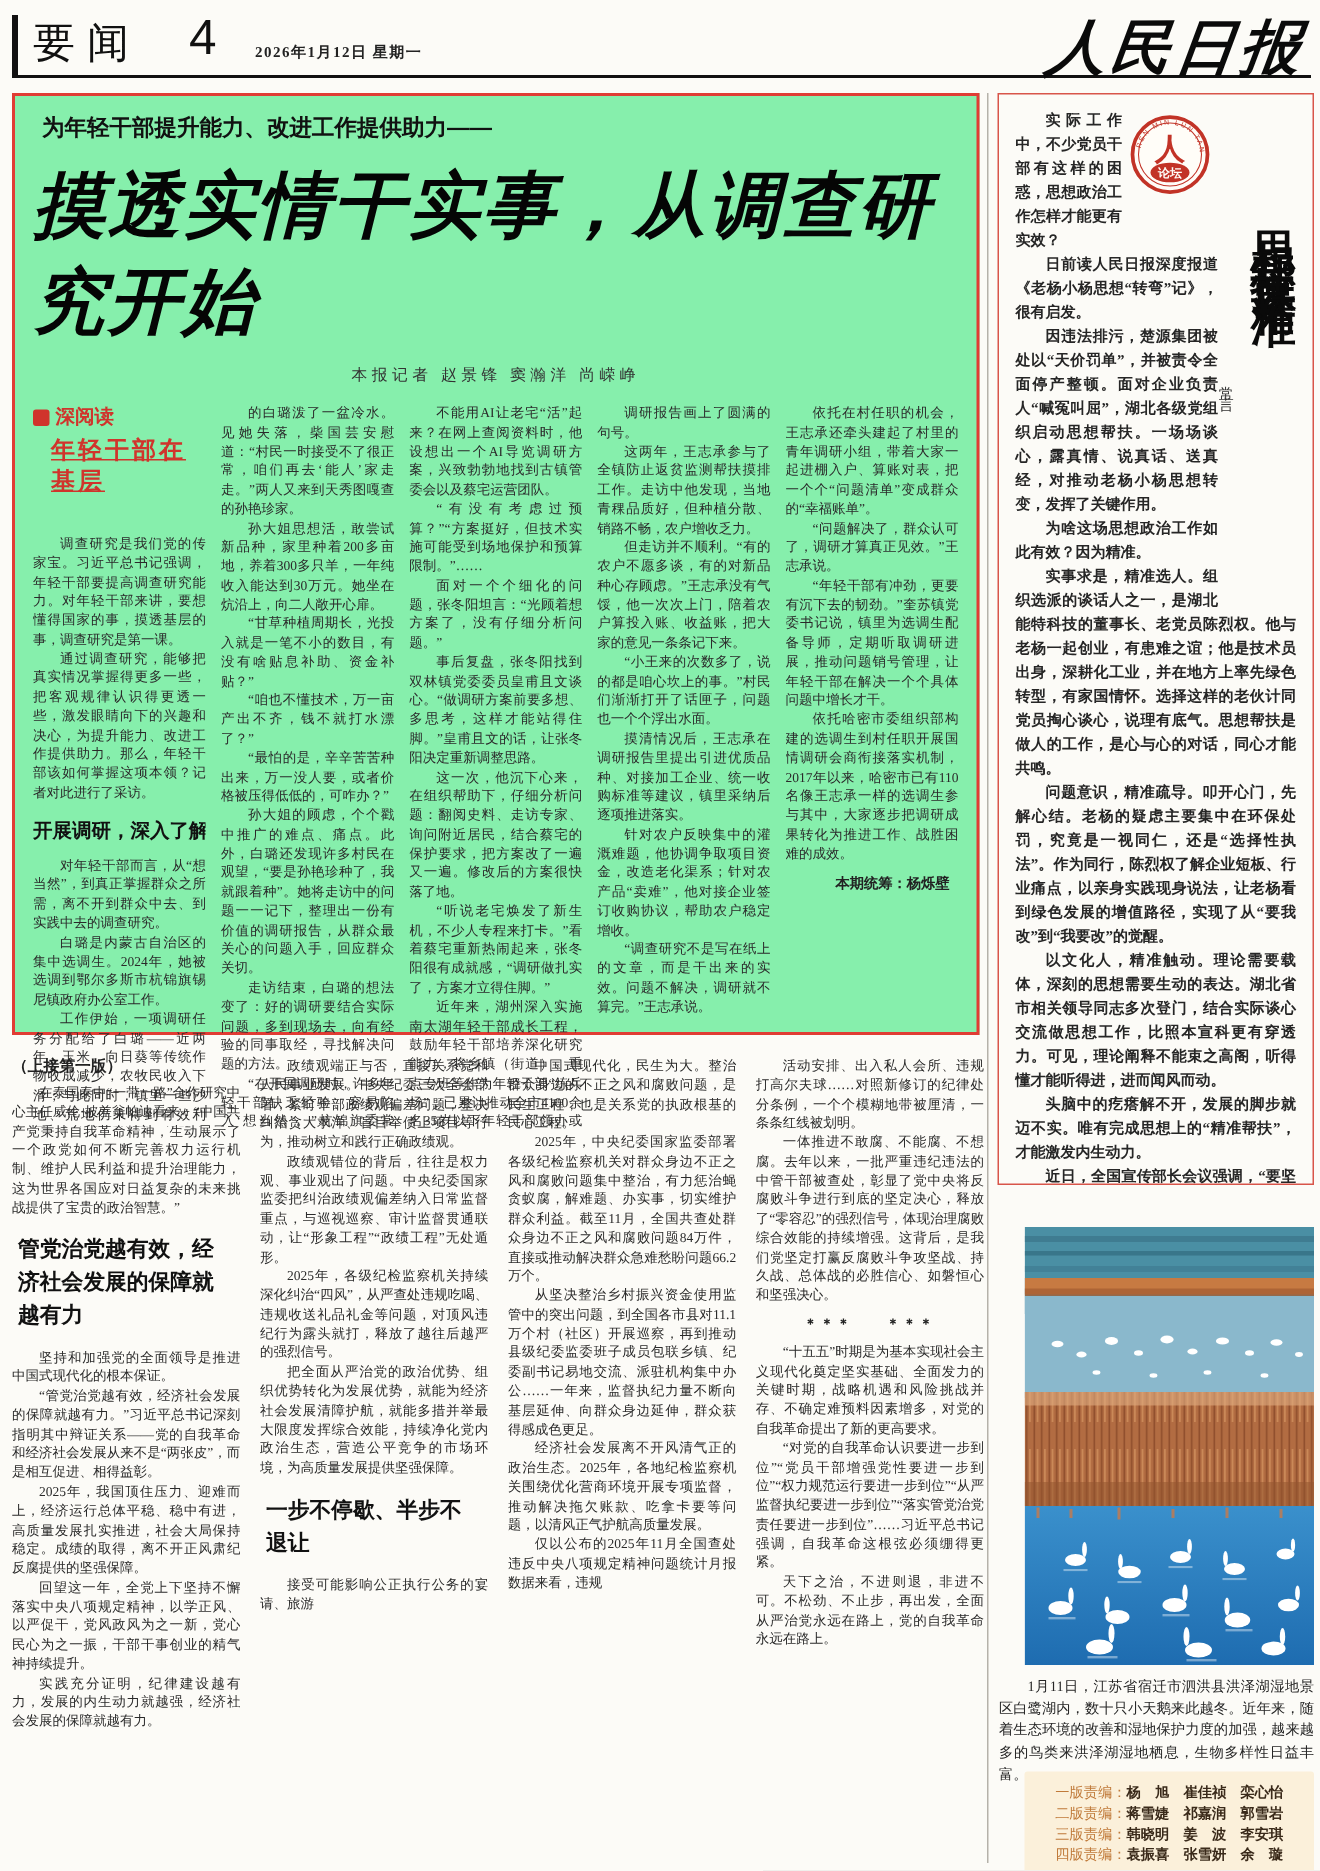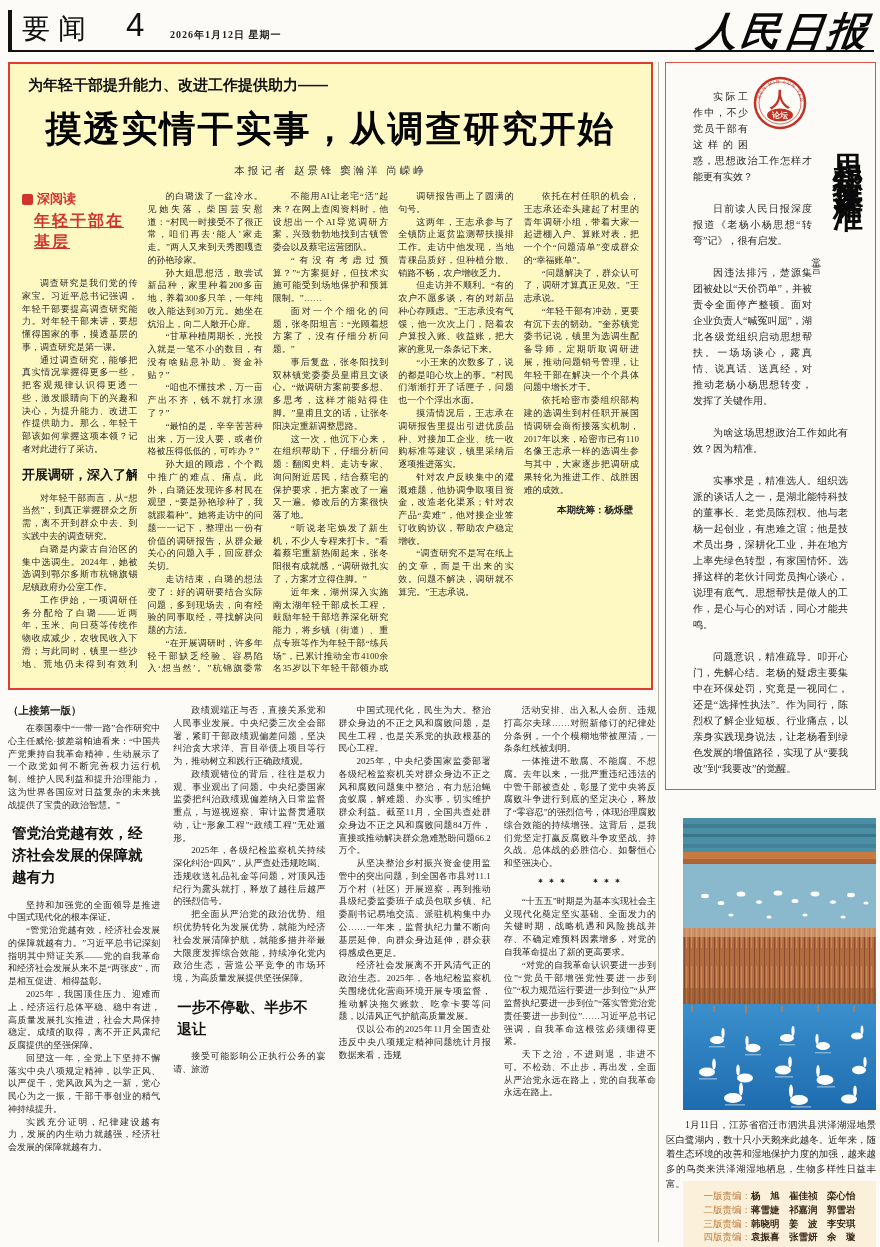--- a/index.html
+++ b/index.html
@@ -9,24 +9,24 @@
   #hdr{position:absolute;left:8px;top:6px;width:866px;height:44px;border-bottom:2.5px solid #111;}
   #hdr .bracket{position:absolute;left:0;top:4px;width:3.5px;height:40px;background:#111;}
   #hdr .sec{position:absolute;left:14px;top:4px;font-size:28px;letter-spacing:8px;font-weight:500;
             font-family:"Liberation Sans",sans-serif;color:#111;text-align:right;}
   #hdr .pageno{position:absolute;left:118px;top:0px;font-size:33px;font-family:"Liberation Sans",sans-serif;color:#111;}
   #hdr .date{position:absolute;left:162px;top:22px;font-size:10px;font-weight:bold;letter-spacing:1px;color:#222;}
   #hdr .masthead{position:absolute;right:4px;top:-2px;font-size:40px;font-weight:bold;font-style:italic;
                  font-family:"DejaVu Serif",serif;transform:skewX(-7deg);letter-spacing:3px;color:#0a0a0a;}
   
   #mainbox{position:absolute;left:8px;top:62px;width:645px;height:628px;border:2px solid #e03c34;
-           box-sizing:border-box;padding:10px 12px 0;background:#fef9c3;}
+           box-sizing:border-box;padding:10px 12px 0;background:#86efac;}
   #mainbox .kicker{font-family:"Liberation Sans",sans-serif;font-weight:bold;font-size:15px;margin:2px 0 0 6px;color:#111;}
-  #mainbox .headline{font-family:"Liberation Sans",sans-serif;font-weight:900;font-size:36px;
-                     text-align:center;letter-spacing:2px;margin:10px 0 2px;color:#050505;}
+  #mainbox .headline{font-family:"Liberation Sans",sans-serif;font-weight:900;font-size:48px;
+                     letter-spacing:2px;margin:10px 0 2px;color:#050505;font-style:italic;}
   #mainbox .byline{text-align:center;font-size:10.5px;letter-spacing:3px;color:#333;margin:10px 0 12px;}
   .cols{display:flex;gap:10px;overflow:hidden;}
   #mainbox .cols{height:482px;}
   .col{flex:1;overflow:hidden;}
   .para{font-size:9px;line-height:1.42;text-align:justify;text-indent:2em;margin:0;color:#2a2a2a;}
   .sec-head{font-family:"Liberation Sans",sans-serif;font-weight:bold;font-size:13px;white-space:nowrap;
             margin:10px 0 8px 0;color:#111;}
   .sec-head2{font-family:"Liberation Sans",sans-serif;font-weight:bold;font-size:14.5px;text-align:left;
              margin:12px 4px 10px;line-height:1.5;color:#111;}
   .jump-label{font-family:"Liberation Sans",sans-serif;font-weight:bold;font-size:10.5px;margin:0 0 4px;}
@@ -46,21 +46,21 @@
   #forum{position:absolute;left:665px;top:62px;width:211px;height:728px;border:1.5px solid #d8554a;
          box-sizing:border-box;background:#fcfbf7;}
   #forum .inner{position:relative;height:100%;box-sizing:border-box;padding:10px 11px;overflow:hidden;}
   .sp-title{float:right;width:52px;height:322px;}
   .forum-logo{float:right;width:58px;height:66px;margin:0 2px 4px 4px;}
   #forum .vtitle{position:absolute;right:7px;top:66px;writing-mode:vertical-rl;
                  font-family:"Liberation Sans",sans-serif;font-weight:900;font-size:30px;
                  letter-spacing:8px;color:#0a0a0a;}
   #forum .vauthor{position:absolute;right:52px;top:186px;writing-mode:vertical-rl;font-size:10px;
                   letter-spacing:7px;color:#333;}
-  .fp{font-size:10px;line-height:1.6;text-align:justify;text-indent:2em;margin:16px;color:#262626;}
+  .fp{font-size:10px;line-height:1.6;text-align:justify;text-indent:2em;margin:0;color:#262626;font-weight:bold;}
   
   #photo{position:absolute;left:683px;top:818px;width:193px;height:292px;overflow:hidden;}
   #photo svg{display:block;}
   #caption{position:absolute;left:666px;top:1118px;width:210px;}
   #caption .cap{font-size:9.5px;line-height:1.55;text-align:justify;text-indent:2em;margin:0;color:#262626;}
   #caption .cred{font-size:9.5px;text-align:right;margin:2px 10px 0 0;color:#262626;}
   
   #edbox{position:absolute;left:683px;top:1181px;width:193px;height:72px;background:#fbf0da;
          border-radius:2px;display:flex;flex-direction:column;justify-content:center;gap:1px;}
   .ed-row{font-size:9.5px;text-align:center;line-height:1.35;white-space:nowrap;}

